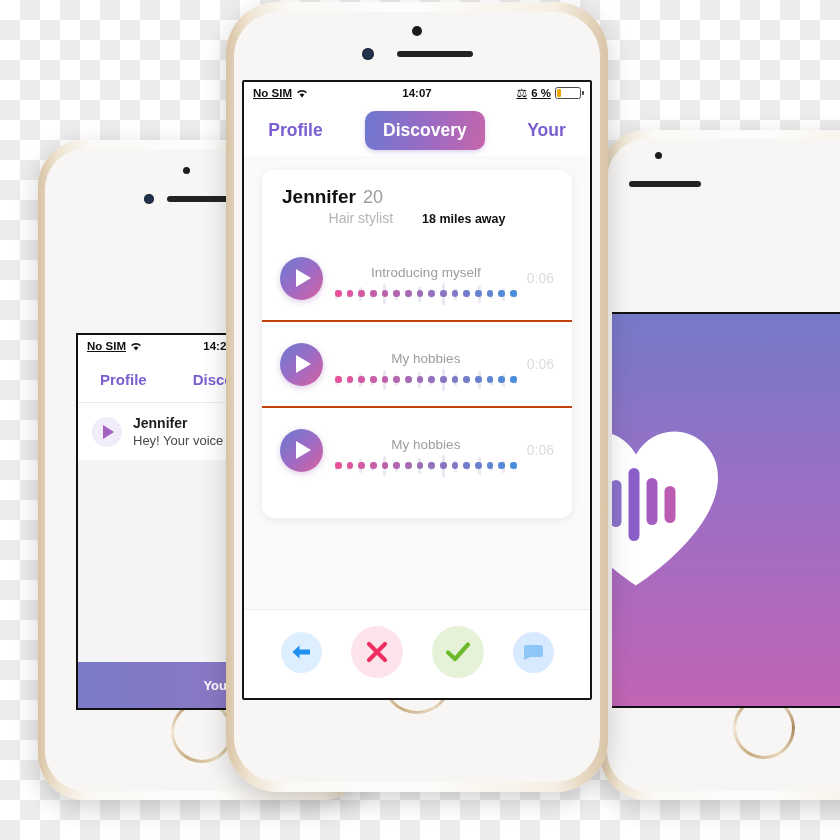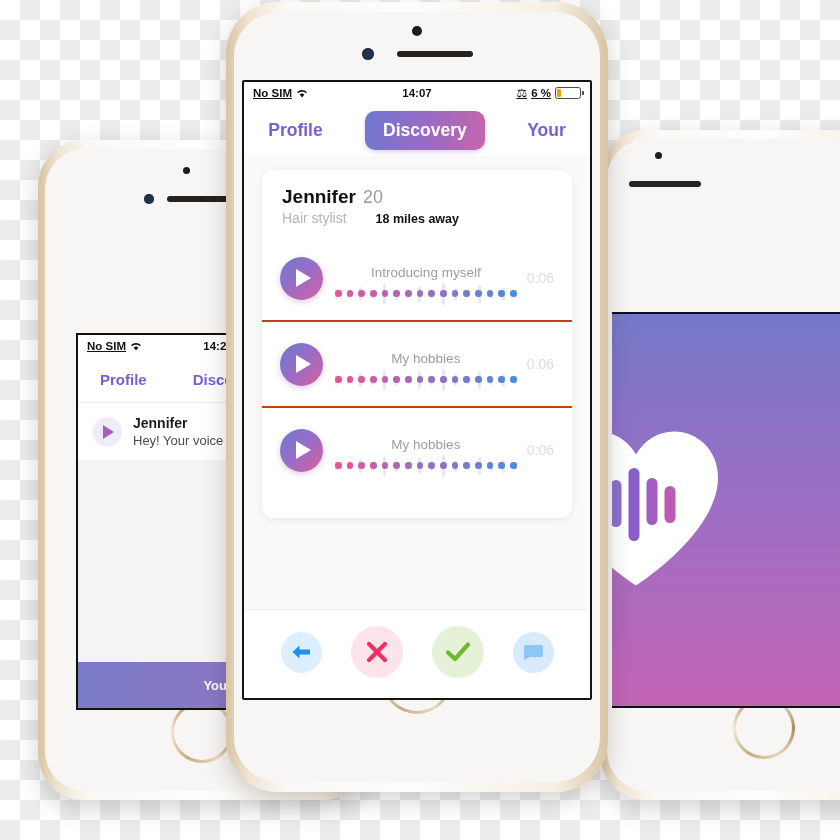--- a/index.html
+++ b/index.html
@@ -64,21 +64,21 @@
               border-radius:10px;padding:9px 18px;box-shadow:0 2px 5px rgba(130,90,180,.28);}
 
   
   .content{position:absolute;left:0;right:0;top:74px;bottom:0;background:#fafafa;display:flex;flex-direction:column;}
   .card{margin:14px 18px 0;background:#fff;border-radius:12px;flex:0 0 auto;
         box-shadow:0 2px 10px rgba(0,0,0,.07);overflow:hidden;}
   .card-head{padding:16px 20px 10px;}
   .name-line{display:flex;align-items:baseline;gap:7px;}
   .name{font-size:19px;font-weight:bold;color:#111;}
   .age{font-size:18px;color:#9a9a9a;}
-  .sub-line{display:flex;align-items:baseline;justify-content:flex-start;margin-top:2px;gap:29px;}
+  .sub-line{display:flex;align-items:baseline;justify-content:center;margin-top:2px;gap:29px;}
   .job{font-size:14px;color:#b4b4b4;}
   .dist{font-size:12.5px;font-weight:bold;color:#111;}
 
   .vrow{display:flex;align-items:center;padding:14px 18px;position:relative;}
   .vrow + .vrow{border-top:2px solid #c2410c;}
   .play{width:43px;height:43px;border-radius:50%;flex:0 0 auto;position:relative;
         background:linear-gradient(135deg,#6b7ad1 0%,#9a6cc6 48%,#d8609f 100%);
         box-shadow:0 2px 6px rgba(150,90,170,.30);}
   .play:after{content:"";position:absolute;left:16px;top:12px;
         border-left:15px solid #fff;border-top:9.5px solid transparent;border-bottom:9.5px solid transparent;}

